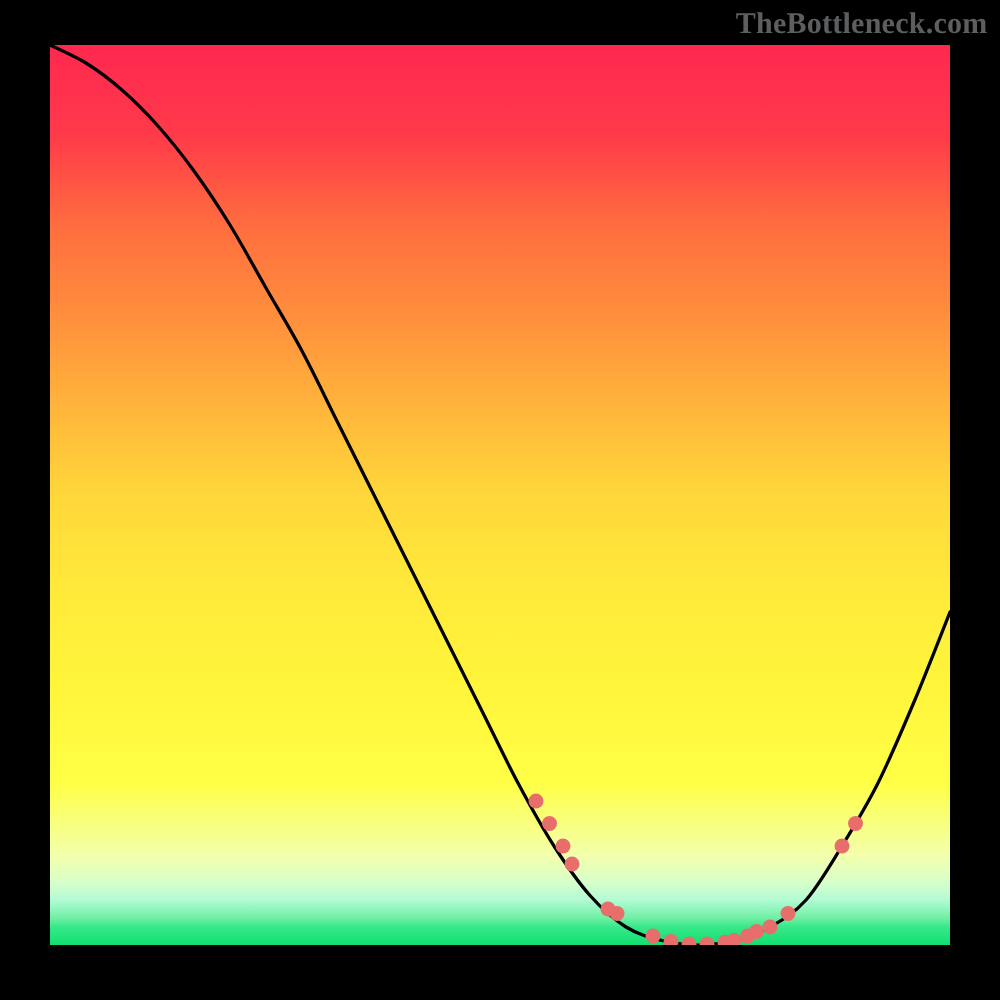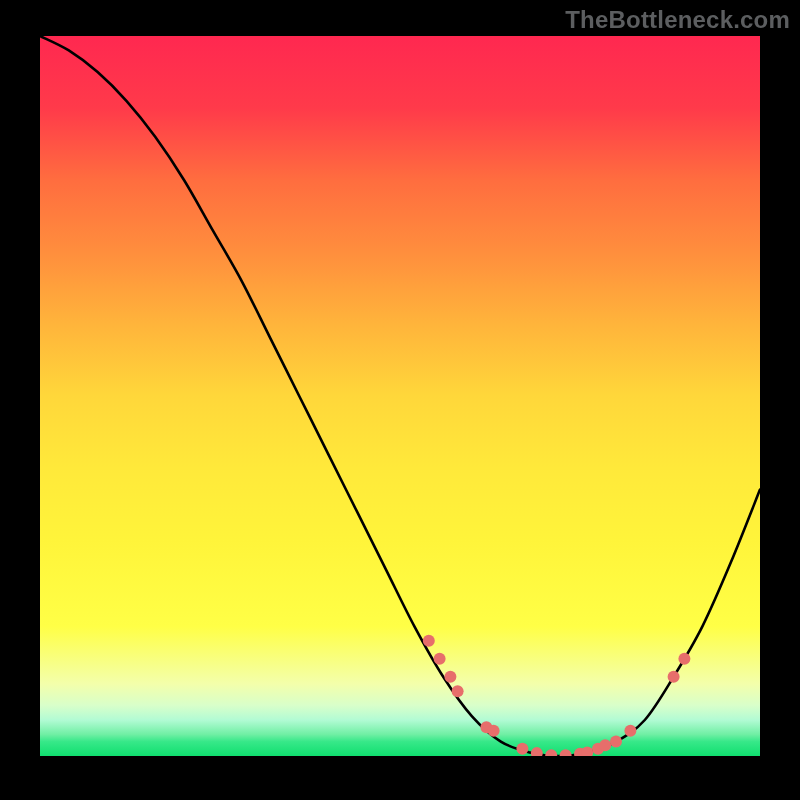--- a/index.html
+++ b/index.html
@@ -2,21 +2,21 @@
 <html><head>
 <meta charset="utf-8">
 <style>
   * { margin: 0; padding: 0; box-sizing: border-box; }
   html, body { width: 800px; height: 800px; background: #000; overflow: hidden; }
   .container { position: relative; width: 800px; height: 800px; background: #000; }
   .watermark {
     position: absolute;
     top: 6px;
     right: 10px;
-    font-family: Liberation Sans, sans-serif;
+    font-family: Liberation Serif, serif;
     font-size: 24px;
     font-weight: 600;
     color: #5c5e60;
     letter-spacing: 0.2px;
     z-index: 5;
   }
   .plot-area {
     position: absolute;
     left: 40px;
     top: 36px;

